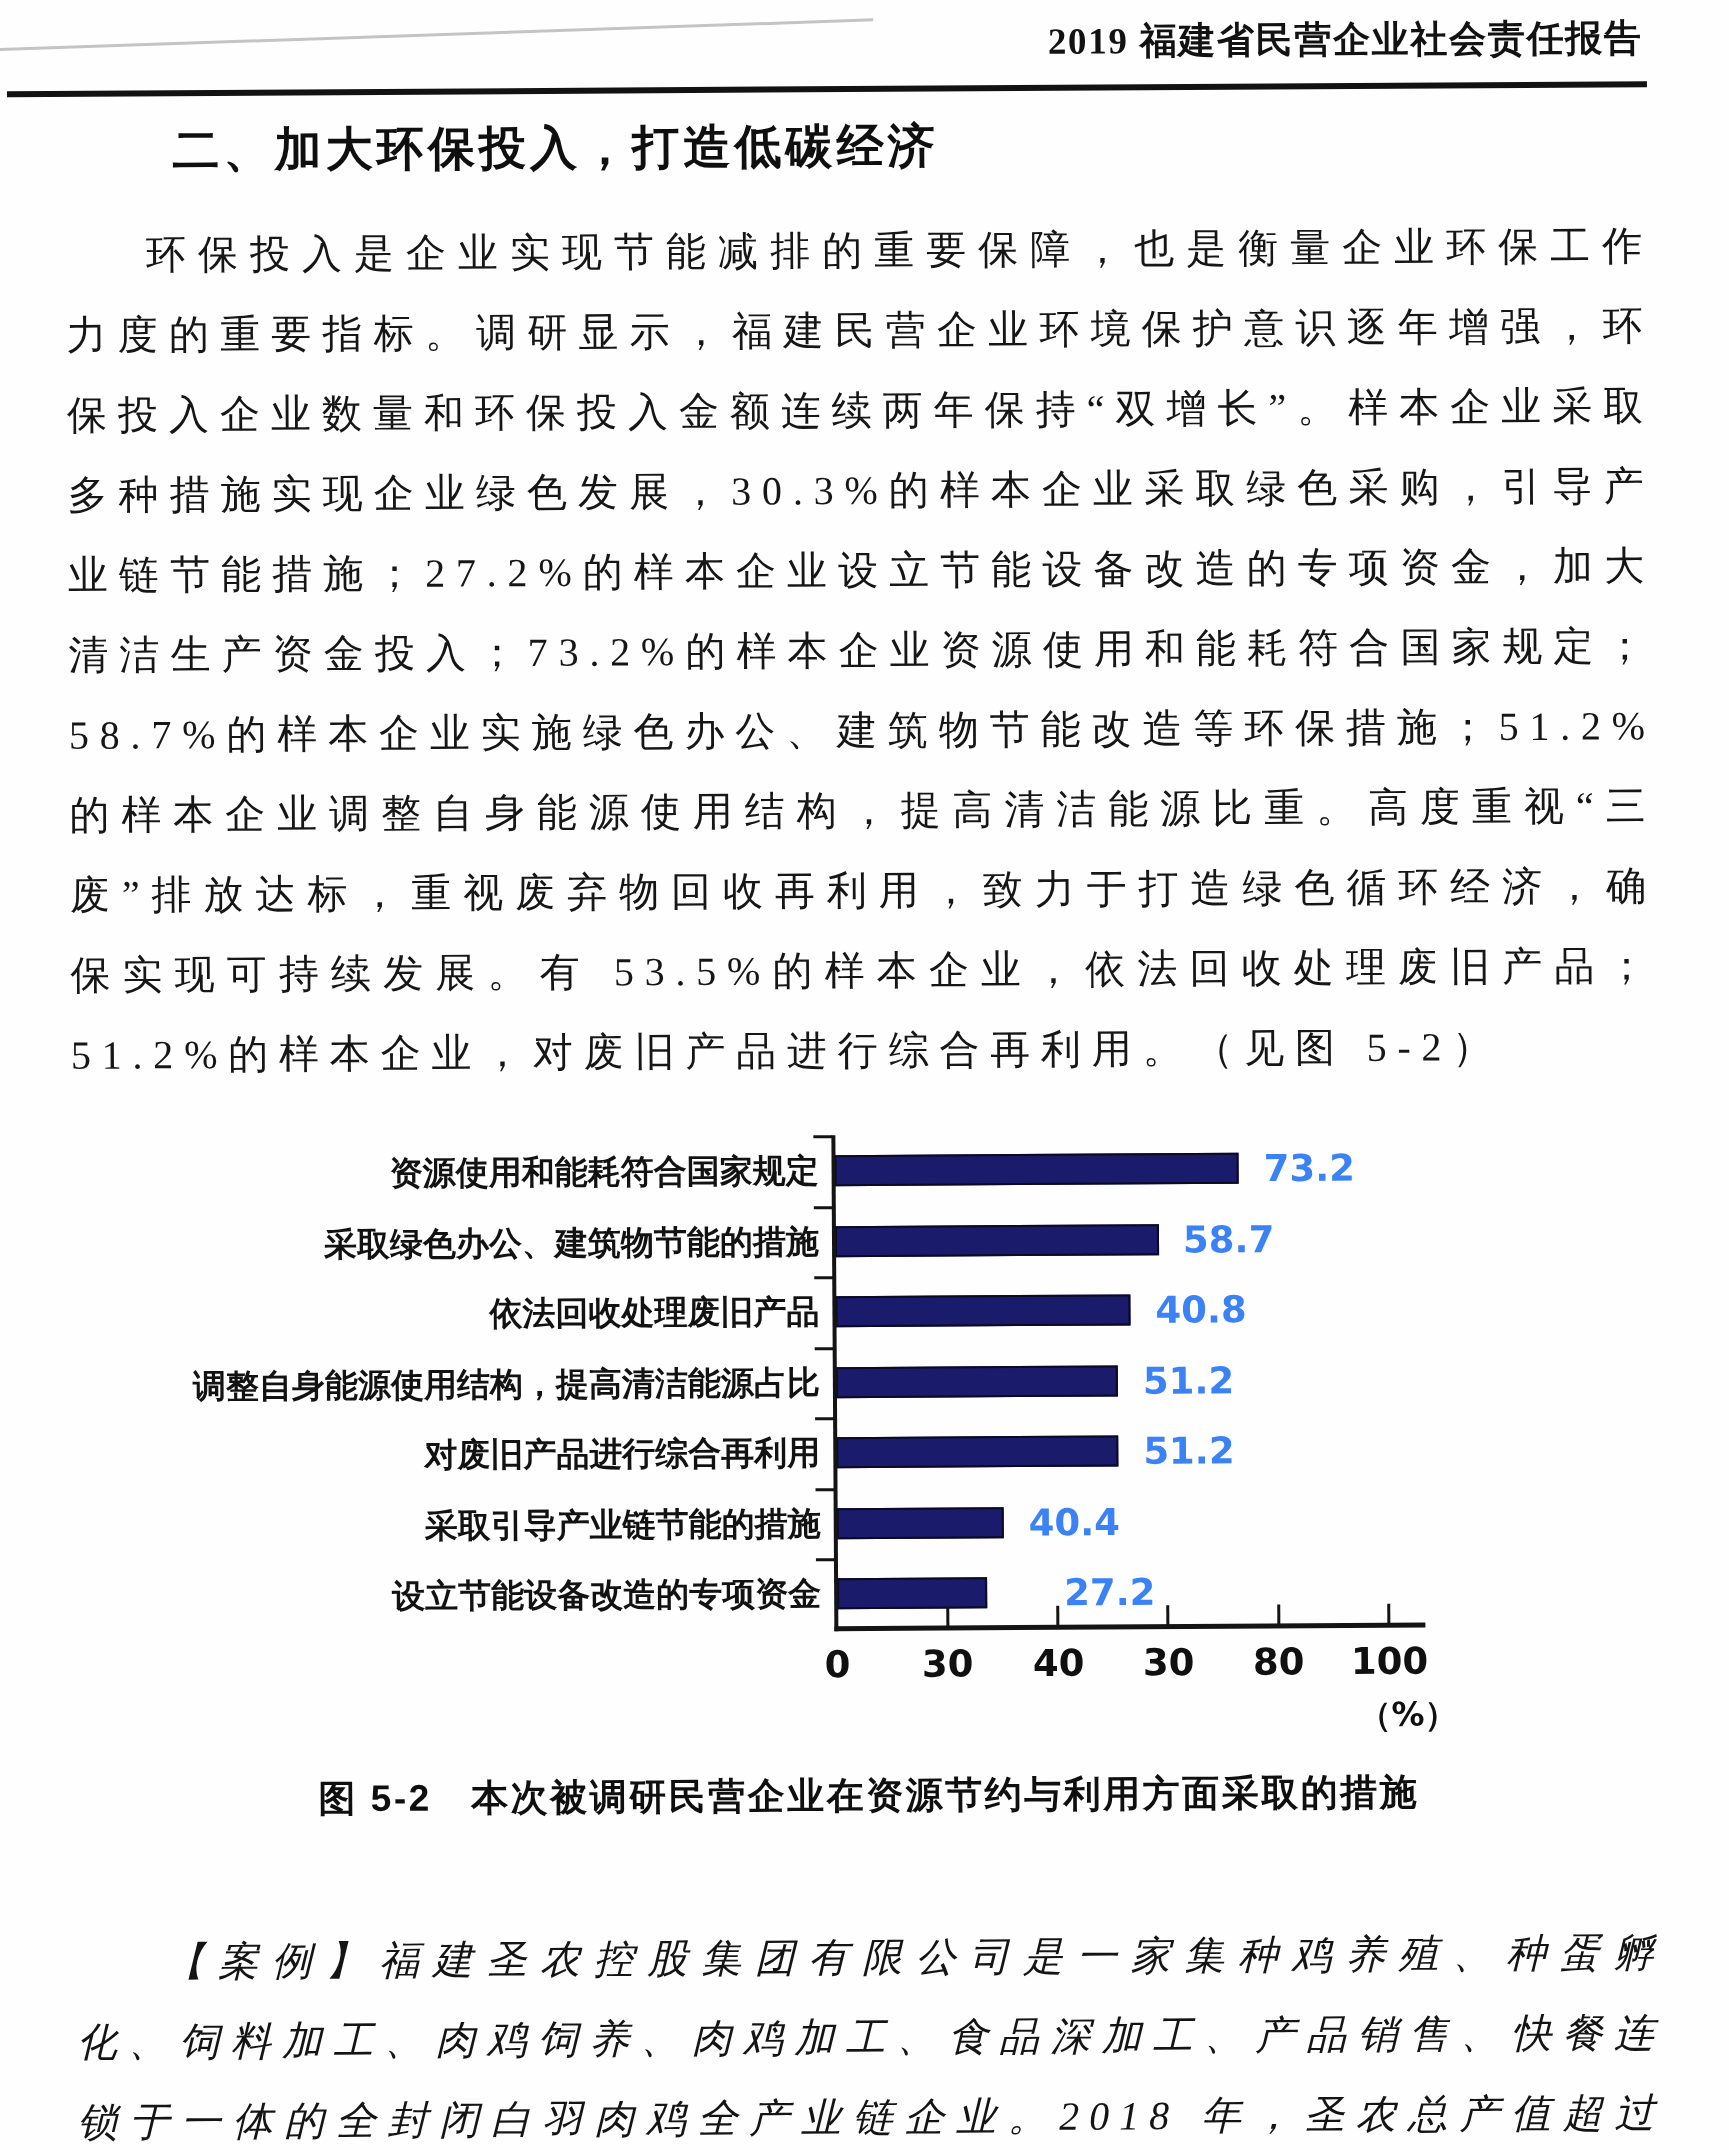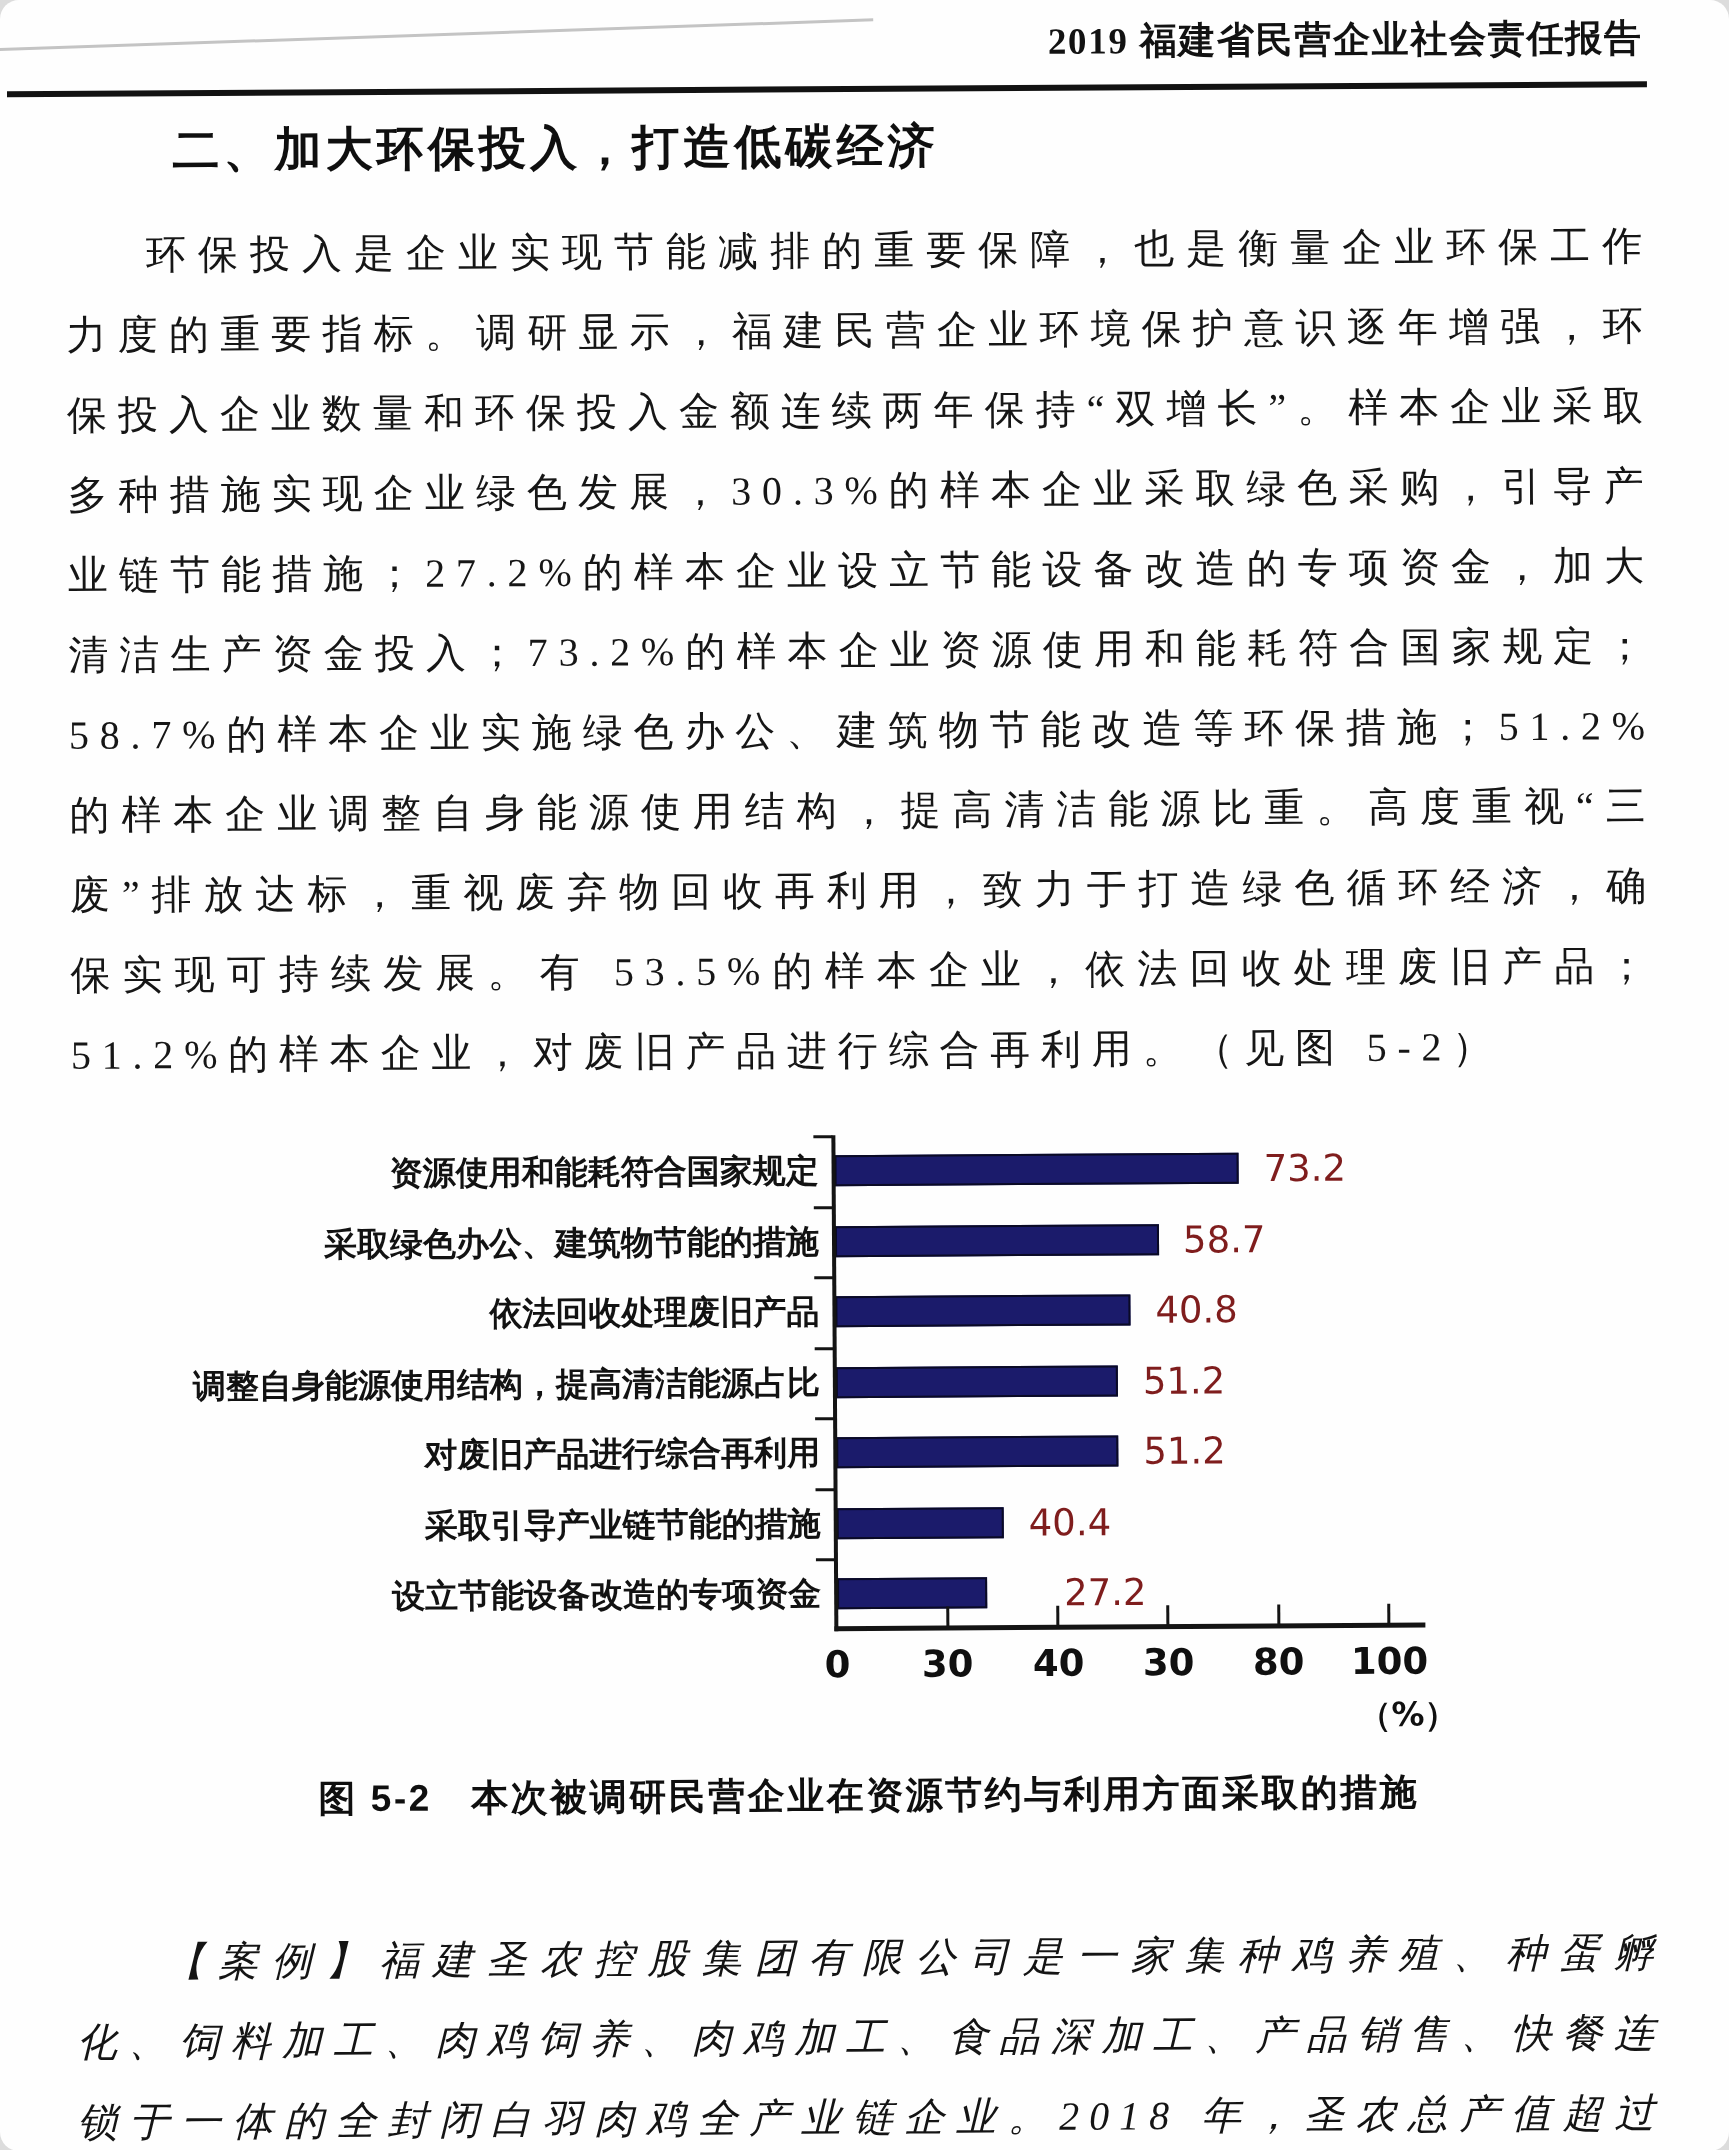--- a/index.html
+++ b/index.html
@@ -1,16 +1,16 @@
 <!DOCTYPE html>
 <html style="font-size:13.3px"><head>
 <meta charset="utf-8">
 <style>
   html,body{margin:0;padding:0;background:#dcdcdc;}
-  .page{position:relative;width:1729px;height:2151px;background:#fefefe;overflow:hidden;color:#141414;border-radius:19px;}
+  .page{position:relative;width:1729px;height:2151px;background:#fefefe;overflow:hidden;color:#141414;}
   .rot{position:absolute;inset:0;transform:rotate(-0.35deg);}
   .top-artifact{position:absolute;top:43px;left:0;width:880px;height:2.5px;background:#c4c4c4;transform:rotate(-1.6deg);transform-origin:left center;}
   .header-title{position:absolute;top:18px;right:80px;margin:0;
     font-family:"Liberation Serif","DejaVu Serif",serif;font-weight:bold;font-size:37px;letter-spacing:1.7px;color:#121212;}
   .header-rule{position:absolute;top:86px;left:13.3px;width:1640px;height:5.8px;background:#121212;}
   .section-title{position:absolute;top:115px;left:178px;margin:0;
     font-family:"Liberation Sans","DejaVu Sans",sans-serif;font-weight:bold;font-size:47px;letter-spacing:4.1px;color:#0f0f0f;}
   .body-para{position:absolute;top:211px;left:71px;width:1587px;margin:0;
     font-family:"Liberation Serif","DejaVu Serif",serif;font-size:40px;line-height:80px;
     letter-spacing:10.8px;text-align:justify;text-indent:2em;color:#161616;}
@@ -20,21 +20,21 @@
   .figure{position:absolute;inset:0;margin:0;padding:0;}
   .axis-y{position:absolute;left:831px;top:1135px;width:4.1px;height:496px;background:#141414;}
   .axis-x{position:absolute;left:831px;top:1626px;width:591px;height:5px;background:#141414;}
   .y-tick{position:absolute;left:813px;width:19px;height:3.3px;background:#141414;}
   .x-tick{position:absolute;top:1607px;width:3.3px;height:20px;background:#141414;}
   .bar-row{position:absolute;left:0;width:1729px;height:71px;}
   .bar-label{position:absolute;left:50px;width:768px;top:50%;transform:translateY(-50%);
     text-align:right;font-family:"Liberation Sans","DejaVu Sans",sans-serif;font-weight:bold;font-size:33px;color:#121212;white-space:nowrap;}
   .bar{position:absolute;left:834px;top:20px;height:31px;box-sizing:border-box;border:2.5px solid #0a0a25;}
   .bar-value{position:absolute;top:50%;transform:translateY(-50%);
-    font-family:"DejaVu Sans","Liberation Sans",sans-serif;font-weight:normal;font-size:37px;color:#7f1d1d;}
+    font-family:"DejaVu Sans","Liberation Sans",sans-serif;font-weight:bold;font-size:37px;color:#3b82f6;}
   .x-num{position:absolute;top:1643px;transform:translateX(-50%);
     font-family:"DejaVu Sans","Liberation Sans",sans-serif;font-weight:bold;font-size:37px;color:#101010;}
   .x-unit{position:absolute;top:1696px;left:1404px;transform:translateX(-50%);
     font-family:"DejaVu Sans","Liberation Sans",sans-serif;font-weight:bold;font-size:33px;color:#101010;}
   .caption{position:absolute;top:1771px;left:0;width:1729px;text-align:center;margin:0;
     font-family:"Liberation Sans","DejaVu Sans",sans-serif;font-weight:bold;font-size:37px;letter-spacing:2.5px;color:#0f0f0f;}
 </style>
 </head>
 <body>
 

